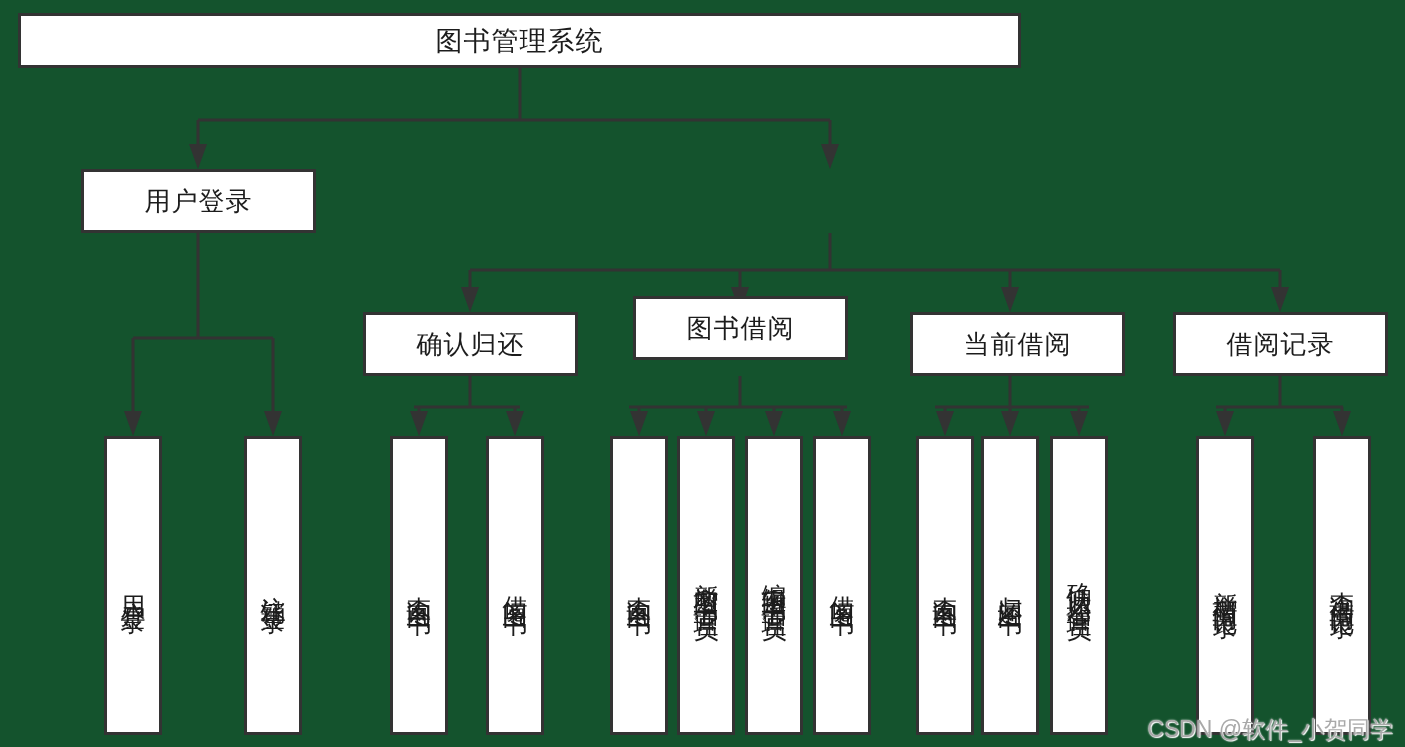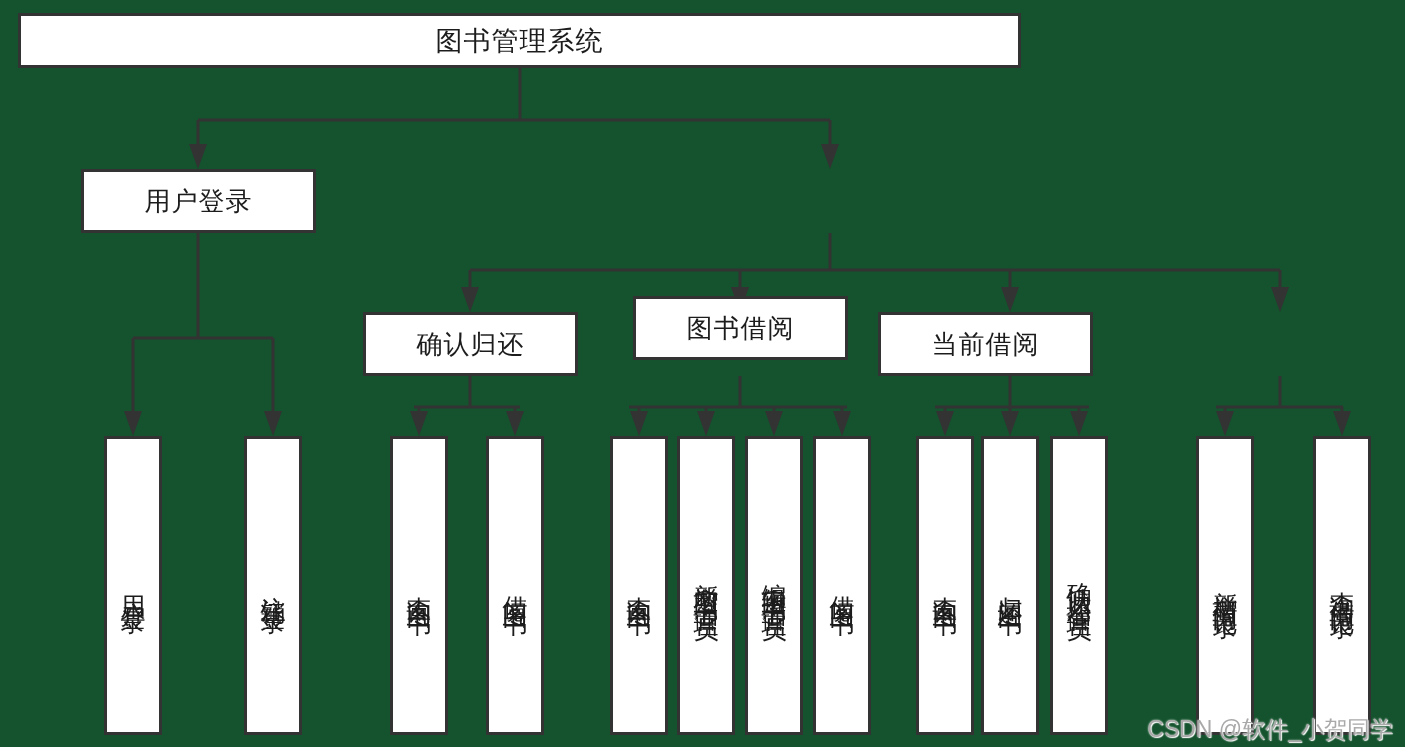--- a/index.html
+++ b/index.html
@@ -53,21 +53,21 @@
     top: 436px;
     height: 299px;
     width: 58px;
   }
   
   .n-root     { left: 18px;   top: 13px;  width: 1003px; height: 55px; }
   .n-login    { left: 81px;   top: 169px; width: 235px;  height: 64px; }
   .n-book     { left: 712px;  top: 169px; width: 237px;  height: 64px; }
   .n-new      { left: 363px;  top: 312px; width: 215px;  height: 64px; }
   .n-borrow   { left: 633px;  top: 296px; width: 215px;  height: 64px; }
-  .n-current  { left: 878px;  top: 312px; width: 215px;  height: 64px; }
+  .n-current  { left: 910px;  top: 312px; width: 215px;  height: 64px; }
   .n-records  { left: 1173px; top: 312px; width: 215px;  height: 64px; }
   
   .v1  { left: 104px; }
   .v2  { left: 244px; }
   .v3  { left: 390px; }
   .v4  { left: 486px; }
   .v5  { left: 610px; }
   .v6  { left: 677px; }
   .v7  { left: 745px; }
   .v8  { left: 813px; }
@@ -149,20 +149,23 @@
 
   <div class="hbox n-new">
     <span>确认归还</span>
   </div>
   <div class="hbox n-borrow">
     <span>图书借阅</span>
   </div>
   <div class="hbox n-current">
     <span>当前借阅</span>
   </div>
+  <div class="hbox n-records">
+    <span>借阅记录</span>
+  </div>
 
   <div class="vbox v1">
     <span>用户登录</span>
   </div>
   <div class="vbox v2">
     <span>注销登录</span>
   </div>
   <div class="vbox v3">
     <span>查询图书</span>
   </div>

